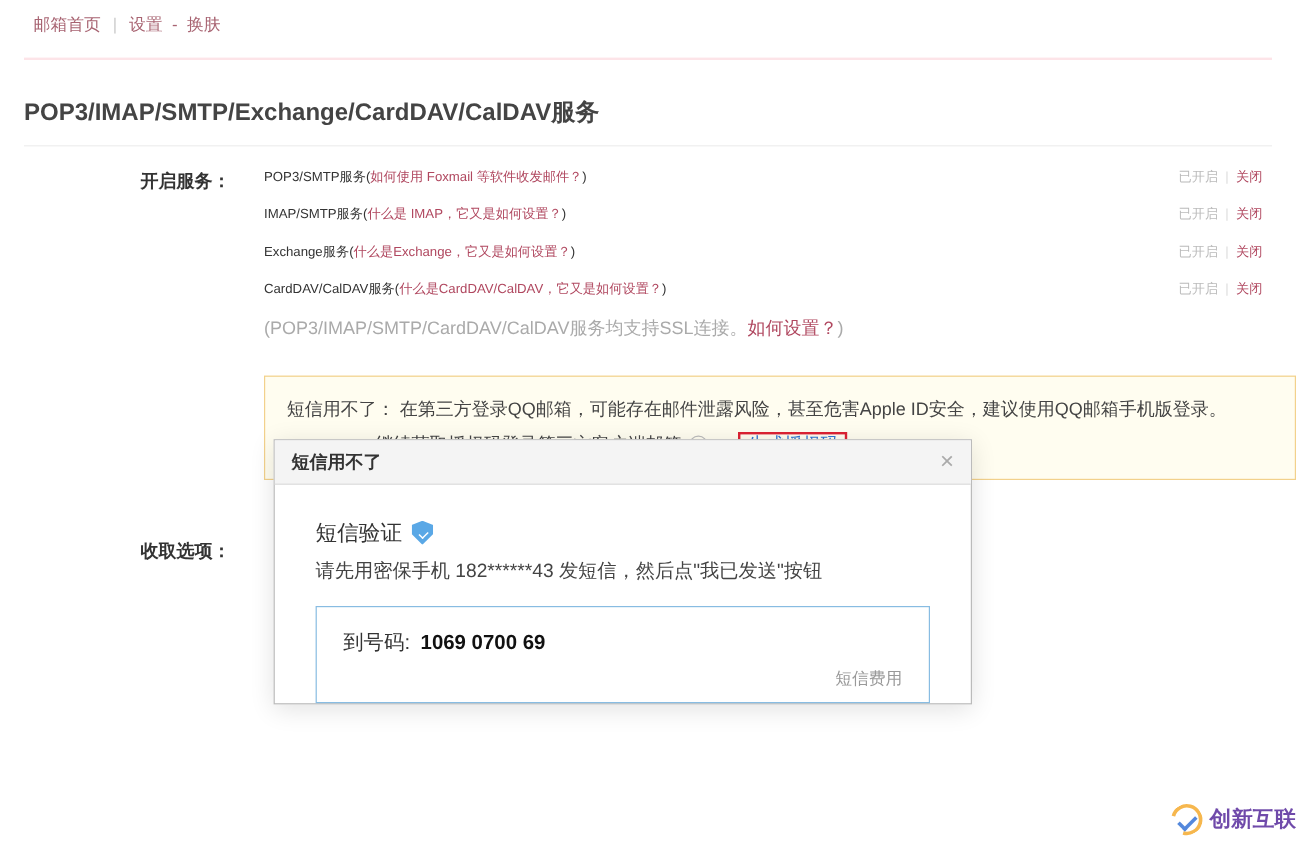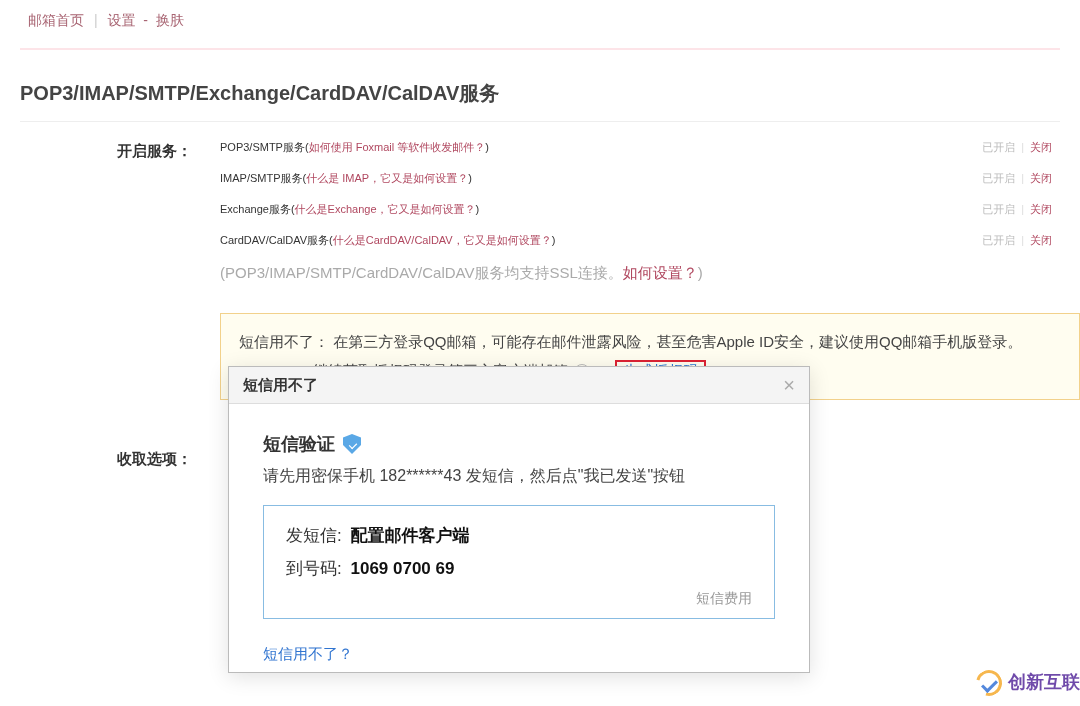--- a/index.html
+++ b/index.html
@@ -132,21 +132,21 @@
       font-size: 20px;
       color: #aaa;
       cursor: pointer;
       line-height: 1;
     }
     .dialog-body {
       padding: 28px 34px 0 34px;
     }
     .sms-title {
       font-size: 18px;
-      font-weight: bold;
+      font-weight: normal;
       color: #333;
       display: flex;
       align-items: center;
       gap: 8px;
     }
     .shield {
       width: 18px; height: 20px;
       background: #5aa8e6;
       clip-path: polygon(50% 0, 100% 18%, 100% 55%, 50% 100%, 0 55%, 0 18%);
       position: relative;
@@ -318,31 +318,24 @@
     <span class="dialog-close">×</span>
   </div>
   <div class="dialog-body">
     <div class="sms-title">
       <span>短信验证</span>
       <span class="shield"></span>
     </div>
     <div class="sms-instruction">请先用密保手机 182******43 发短信，然后点"我已发送"按钮</div>
     <div class="sms-box">
       <div class="sms-row">
-        <span class="lab">发短信:</span>
-        <span class="val">配置邮件客户端</span>
-      </div>
-      <div class="sms-row">
         <span class="lab">到号码:</span>
         <span class="val">1069 0700 69</span>
       </div>
       <div class="sms-fee">短信费用</div>
-    </div>
-    <div class="sms-help">
-      <a>短信用不了？</a>
     </div>
   </div>
 </div>
 
 <div class="watermark">
   <span class="wm-icon"></span>
   <span>创新互联</span>
 </div>
 
 </body></html>

